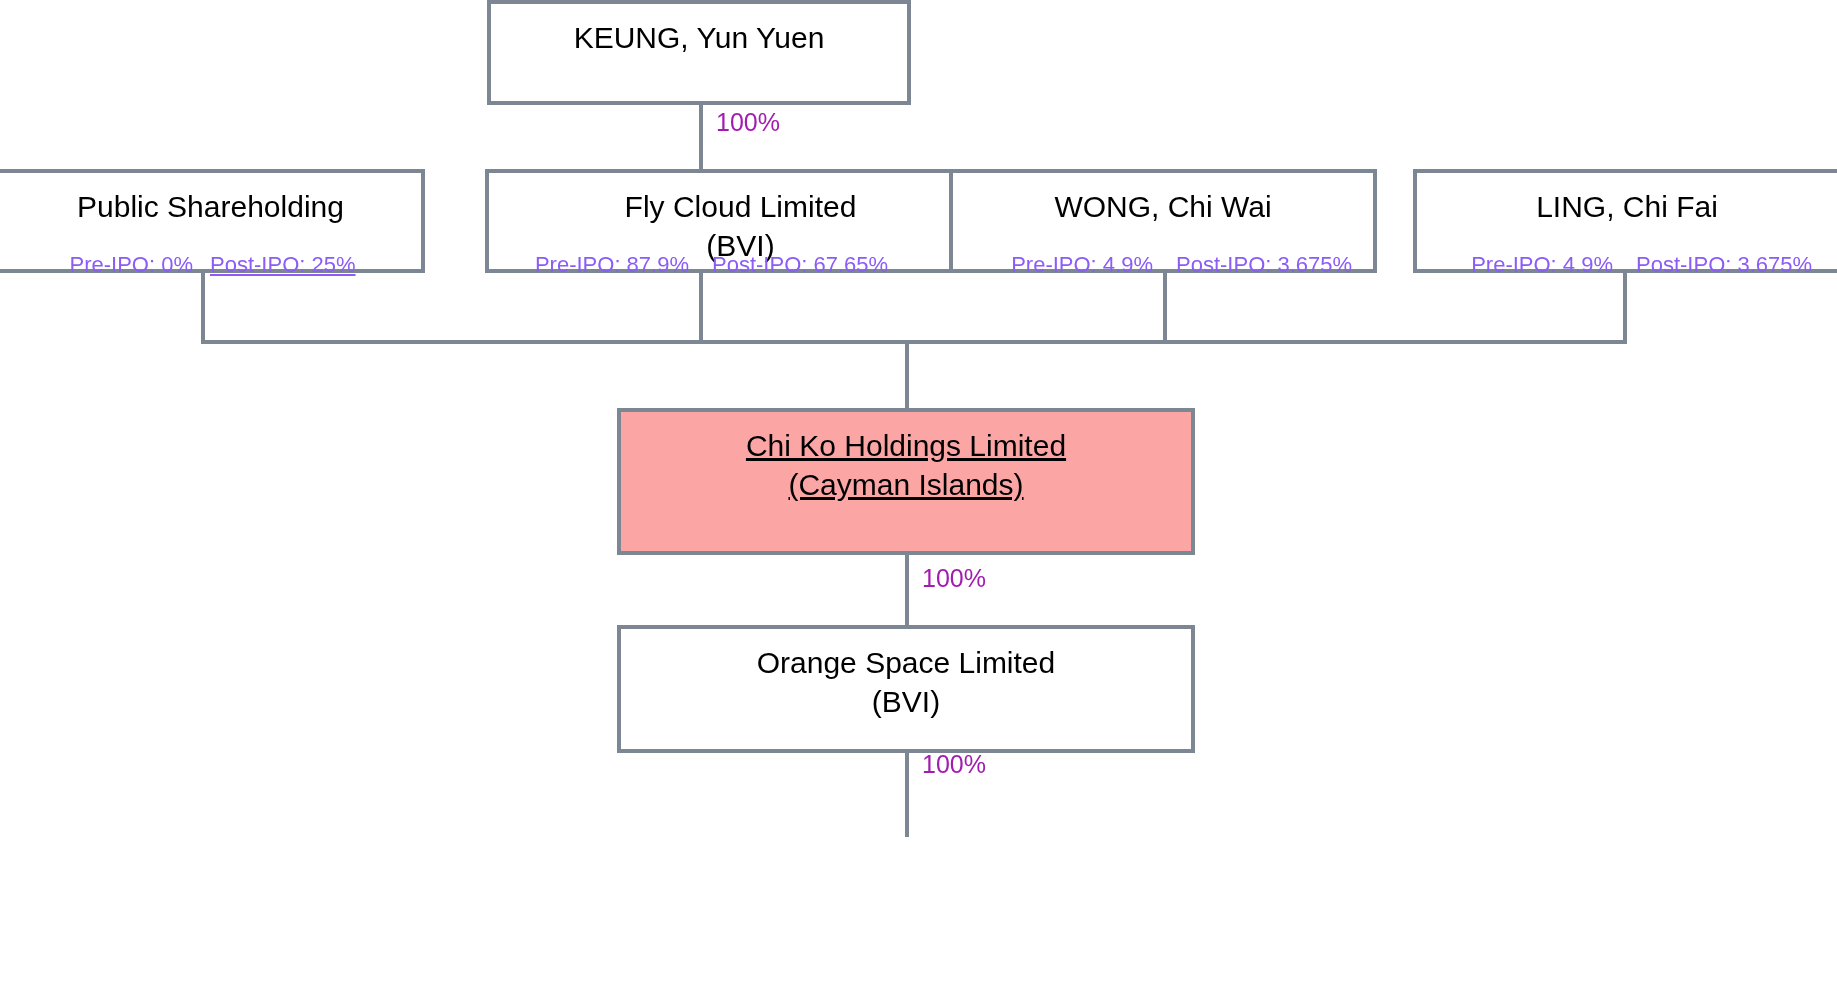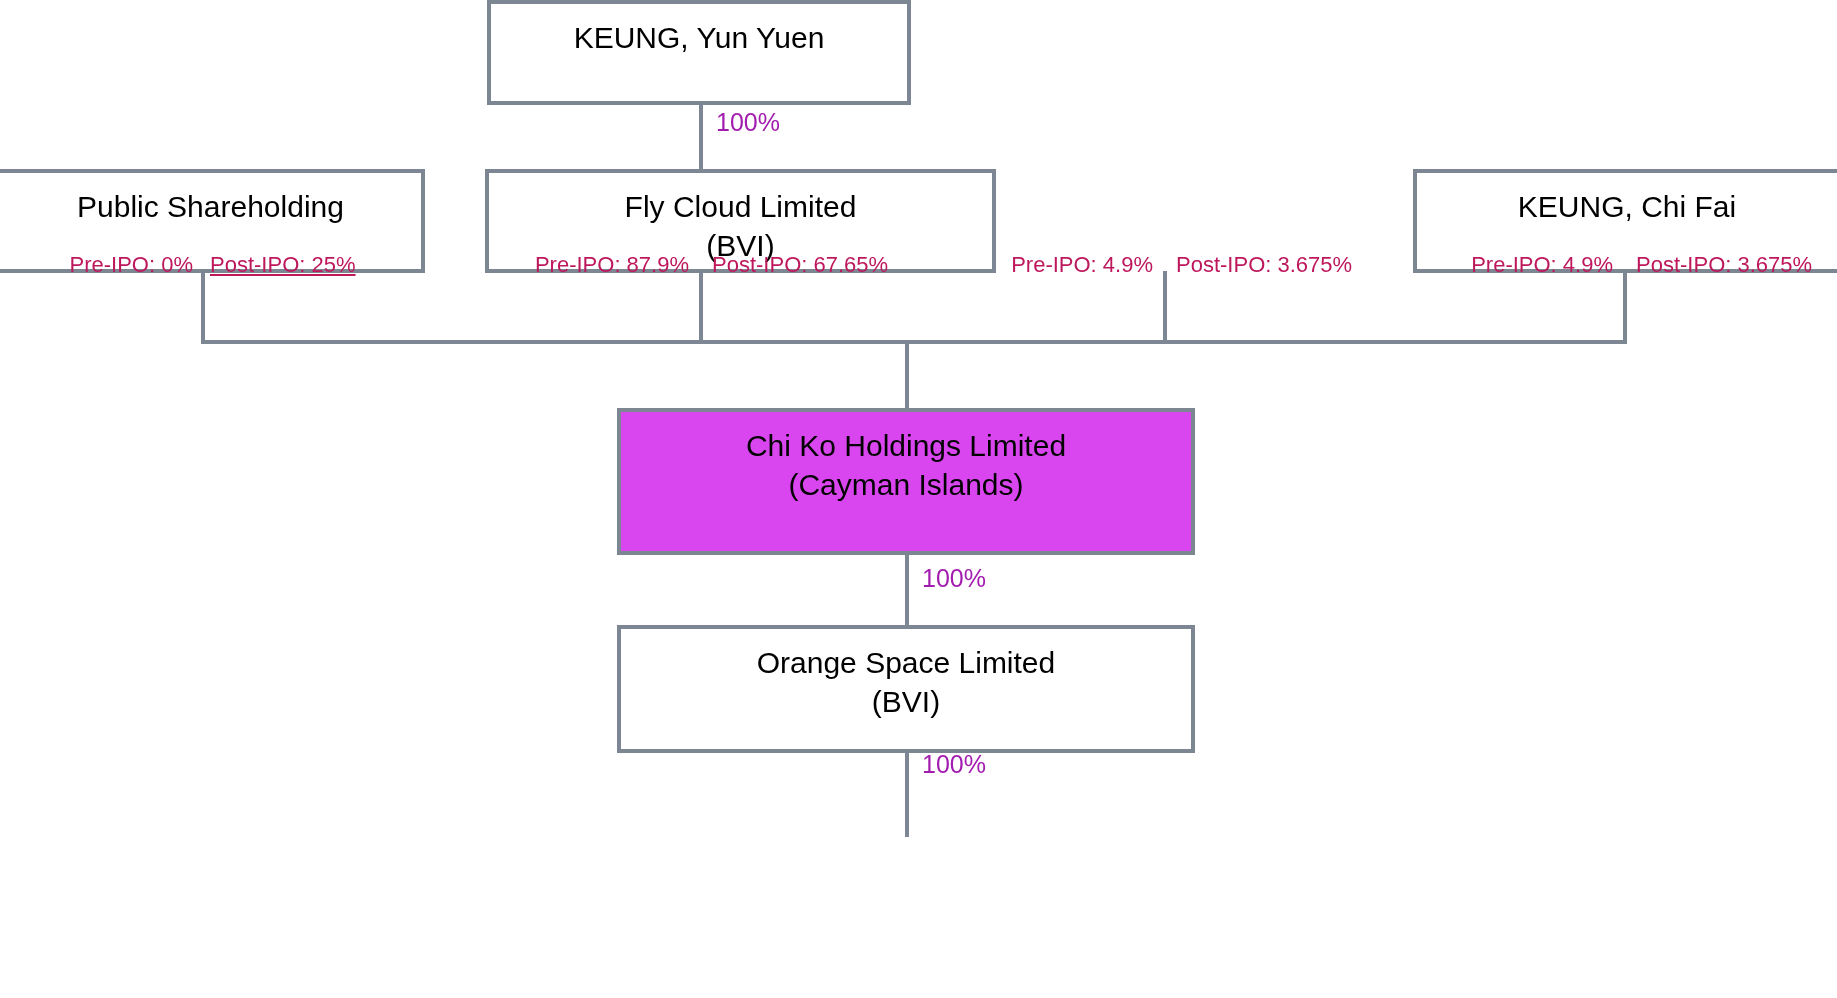--- a/index.html
+++ b/index.html
@@ -27,21 +27,22 @@
     display: flex;
     justify-content: center;
     align-items: flex-start;
     text-align: center;
     line-height: 1.30;
     font-size: 30px;
     color: #000000;
     padding-top: 14px;
   }
   .node-box.shaded {
-    background: #d946ef;
+    background: #fca5a5;
+    text-decoration: underline;
   }
   .node-label {
     display: block;
     width: 100%;
     white-space: pre-line;
   }
   .connector-v {
     position: absolute;
     width: 4px;
     background: #7d8793;
@@ -54,21 +55,21 @@
   .edge-label {
     position: absolute;
     font-size: 25px;
     color: #a21caf;
     white-space: nowrap;
     line-height: 1;
   }
   .pct-label {
     position: absolute;
     font-size: 22px;
-    color: #be185d;
+    color: #8b5cf6;
     white-space: nowrap;
     line-height: 1;
   }
   .pct-label.left-of-stem {
     text-align: right;
   }
   .pct-label.right-of-stem {
     text-align: left;
   }
 </style>
@@ -86,23 +87,26 @@
 
   <div class="node-box" style="left:-4px; top:169px; width:429px; height:104px;">
     <span class="node-label">Public Shareholding</span>
   </div>
 
   <div class="node-box" style="left:485px; top:169px; width:511px; height:104px;">
     <span class="node-label">Fly Cloud Limited
 (BVI)</span>
   </div>
 
+  <div class="node-box" style="left:949px; top:169px; width:428px; height:104px;">
+    <span class="node-label">WONG, Chi Wai</span>
+  </div>
 
   <div class="node-box" style="left:1413px; top:169px; width:428px; height:104px;">
-    <span class="node-label">KEUNG, Chi Fai</span>
+    <span class="node-label">LING, Chi Fai</span>
   </div>
 
   <div class="connector-v" style="left:201px; top:271px; height:71px;"></div>
   <div class="connector-v" style="left:699px; top:271px; height:71px;"></div>
   <div class="connector-v" style="left:1163px; top:271px; height:71px;"></div>
   <div class="connector-v" style="left:1623px; top:271px; height:71px;"></div>
 
   <div class="pct-label left-of-stem" style="left:21px; top:254px; width:172px;">Pre-IPO: 0%</div>
   <div class="pct-label right-of-stem" style="left:210px; top:254px;text-decoration:underline;">Post-IPO: 25%</div>
 

